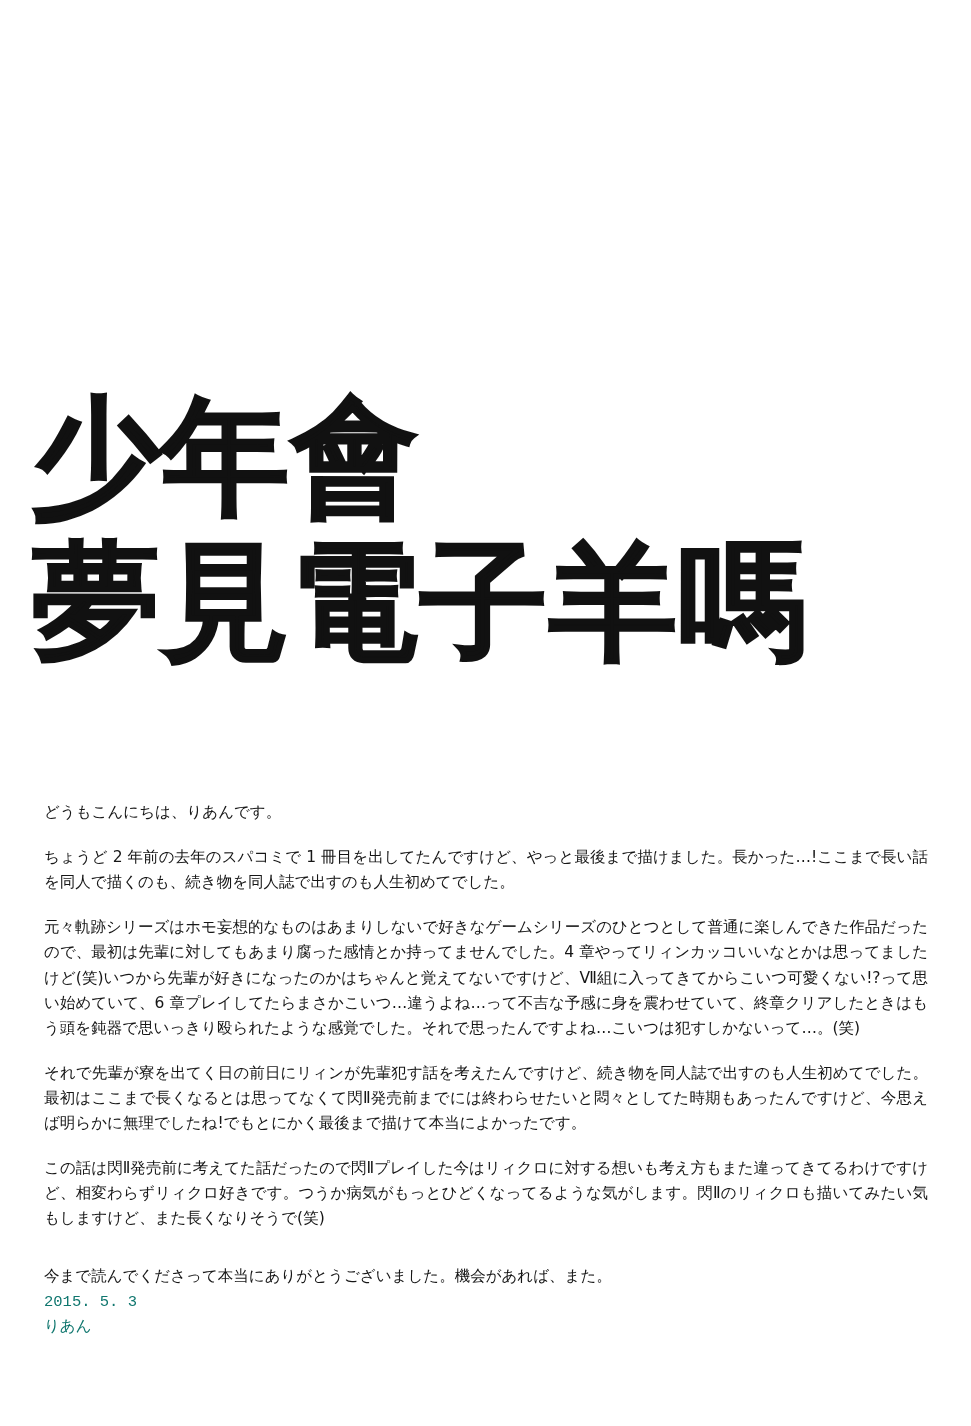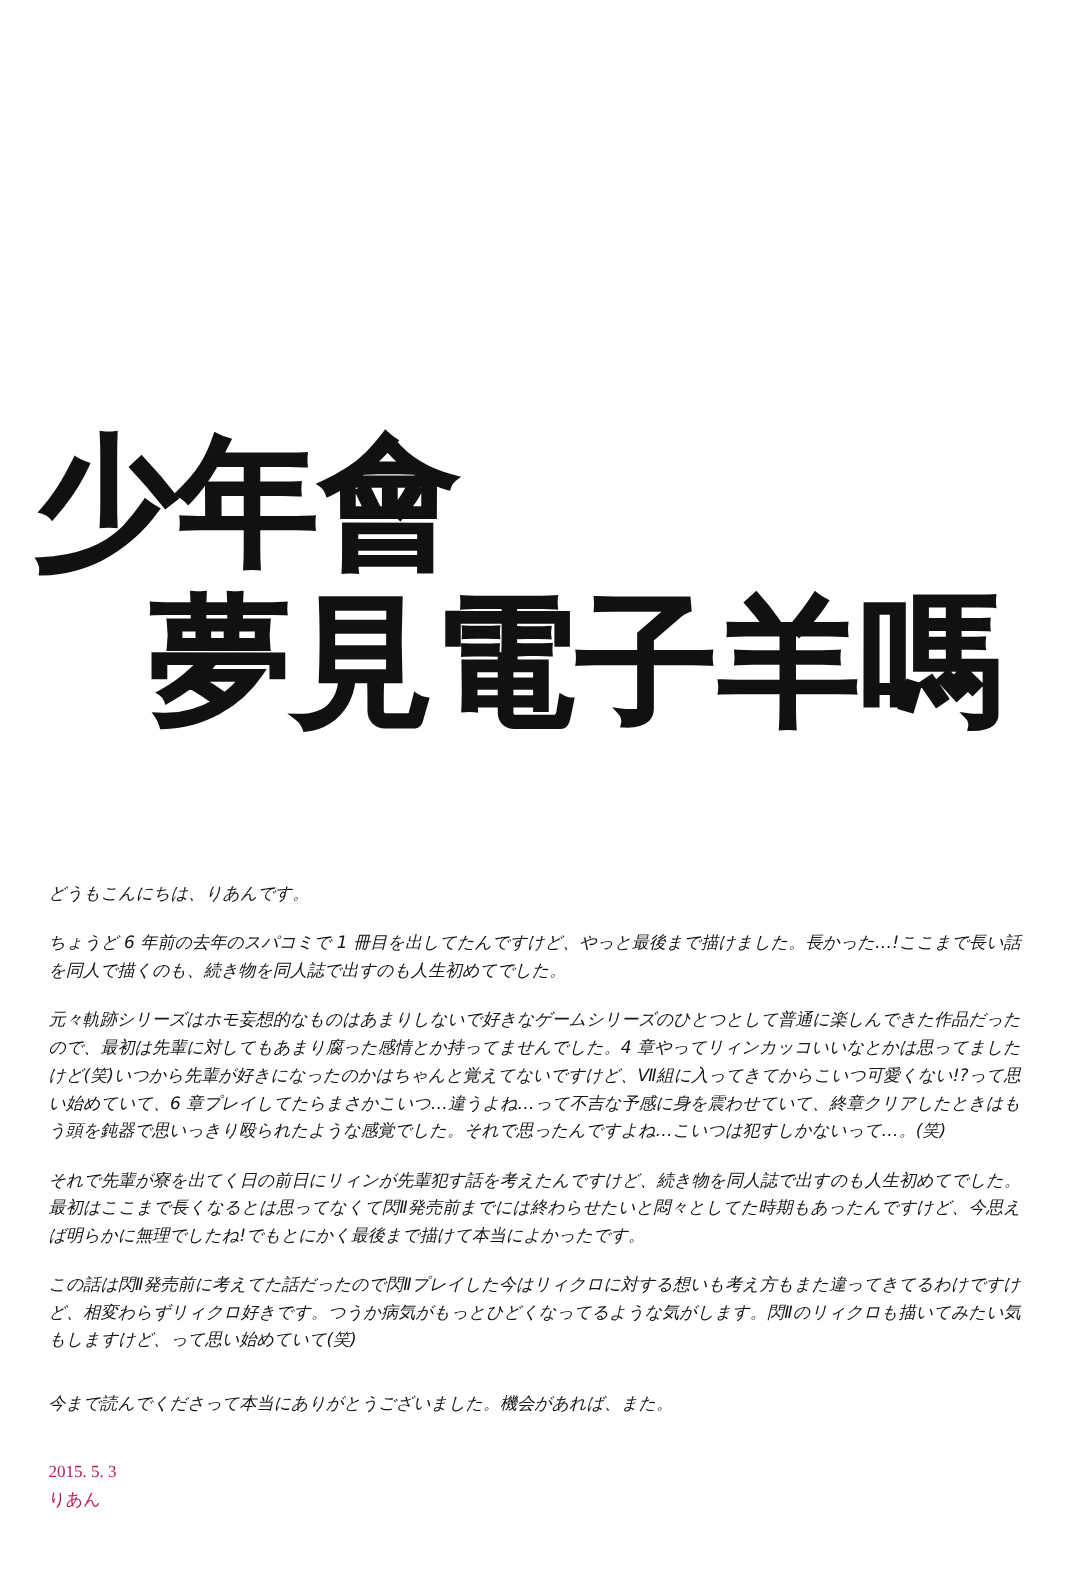--- a/index.html
+++ b/index.html
@@ -36,74 +36,72 @@
     white-space: nowrap;
     letter-spacing: 0.01em;
     -webkit-text-stroke: 2px #111111;
   }
   .title-line-1 {
     font-size: 128px;
     margin-bottom: 14px;
   }
   .title-line-2 {
     font-size: 128px;
-    text-align: right;
   }
 
   
   .afterword {
     position: absolute;
     left: 44px;
     top: 800px;
     width: 884px;
     font-family: "DejaVu Sans", "Liberation Sans", sans-serif;
     font-size: 15.5px;
     line-height: 1.62;
     color: #161616;
     text-align: justify;
   }
   .afterword p {
     margin: 0 0 20px 0;
-    font-style: italic;
   }
   .afterword p:last-of-type {
     margin-bottom: 0;
     margin-top: 32px;
   }
 
   
   .signature {
     position: absolute;
     left: 44px;
-    top: 1326px;
-    font-family: Liberation Serif, serif;
+    top: 1290px;
+    font-family: Liberation Mono, monospace;
     font-size: 15.5px;
     line-height: 1.62;
-    color: #be185d;
+    color: #0f766e;
   }
   .signature div {
     margin: 0;
   }
 </style>
 </head>
 <body>
 
 <div class="page">
 
   <div class="title-block">
     <div class="title-line title-line-1">少年會</div>
     <div class="title-line title-line-2">夢見電子羊嗎</div>
   </div>
 
   <div class="afterword">
     <p>どうもこんにちは、りあんです。</p>
-    <p>ちょうど 6 年前の去年のスパコミで 1 冊目を出してたんですけど、やっと最後まで描けました。長かった…!ここまで長い話を同人で描くのも、続き物を同人誌で出すのも人生初めてでした。</p>
+    <p>ちょうど 2 年前の去年のスパコミで 1 冊目を出してたんですけど、やっと最後まで描けました。長かった…!ここまで長い話を同人で描くのも、続き物を同人誌で出すのも人生初めてでした。</p>
     <p>元々軌跡シリーズはホモ妄想的なものはあまりしないで好きなゲームシリーズのひとつとして普通に楽しんできた作品だったので、最初は先輩に対してもあまり腐った感情とか持ってませんでした。4 章やってリィンカッコいいなとかは思ってましたけど(笑)いつから先輩が好きになったのかはちゃんと覚えてないですけど、Ⅶ組に入ってきてからこいつ可愛くない!?って思い始めていて、6 章プレイしてたらまさかこいつ…違うよね…って不吉な予感に身を震わせていて、終章クリアしたときはもう頭を鈍器で思いっきり殴られたような感覚でした。それで思ったんですよね…こいつは犯すしかないって…。(笑)</p>
     <p>それで先輩が寮を出てく日の前日にリィンが先輩犯す話を考えたんですけど、続き物を同人誌で出すのも人生初めてでした。最初はここまで長くなるとは思ってなくて閃Ⅱ発売前までには終わらせたいと悶々としてた時期もあったんですけど、今思えば明らかに無理でしたね!でもとにかく最後まで描けて本当によかったです。</p>
-    <p>この話は閃Ⅱ発売前に考えてた話だったので閃Ⅱプレイした今はリィクロに対する想いも考え方もまた違ってきてるわけですけど、相変わらずリィクロ好きです。つうか病気がもっとひどくなってるような気がします。閃Ⅱのリィクロも描いてみたい気もしますけど、って思い始めていて(笑)</p>
+    <p>この話は閃Ⅱ発売前に考えてた話だったので閃Ⅱプレイした今はリィクロに対する想いも考え方もまた違ってきてるわけですけど、相変わらずリィクロ好きです。つうか病気がもっとひどくなってるような気がします。閃Ⅱのリィクロも描いてみたい気もしますけど、また長くなりそうで(笑)</p>
     <p>今まで読んでくださって本当にありがとうございました。機会があれば、また。</p>
   </div>
 
   <div class="signature">
     <div>2015. 5. 3</div>
     <div>りあん</div>
   </div>
 
 </div>
 

